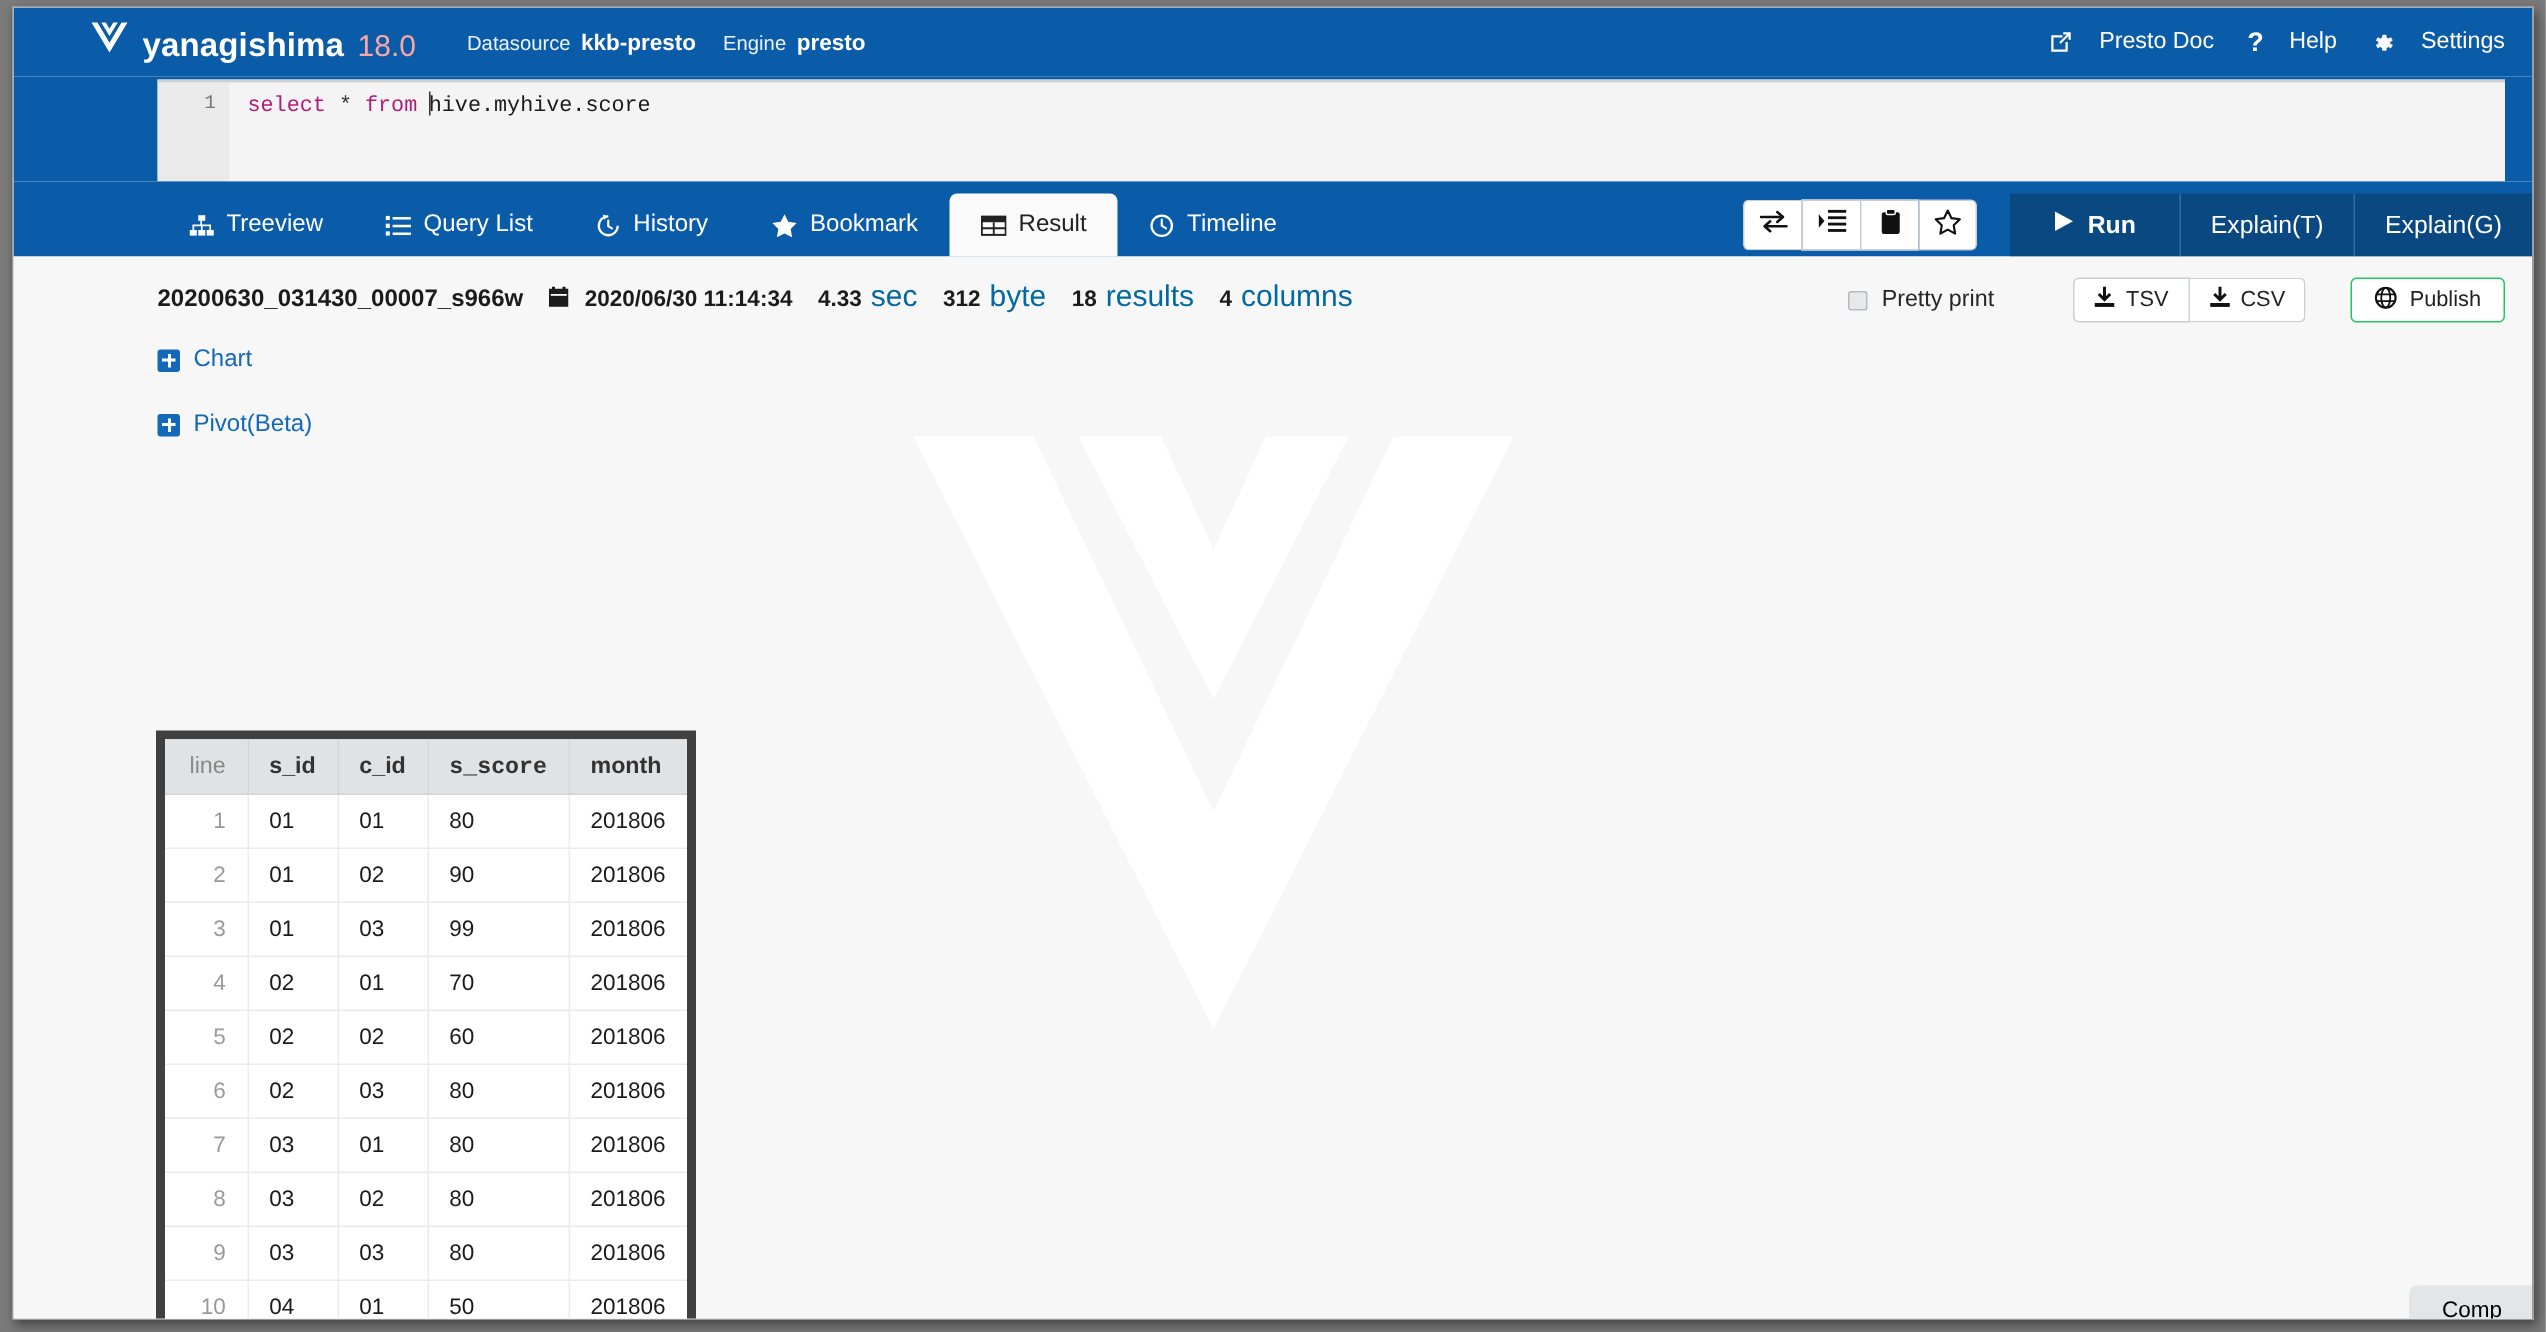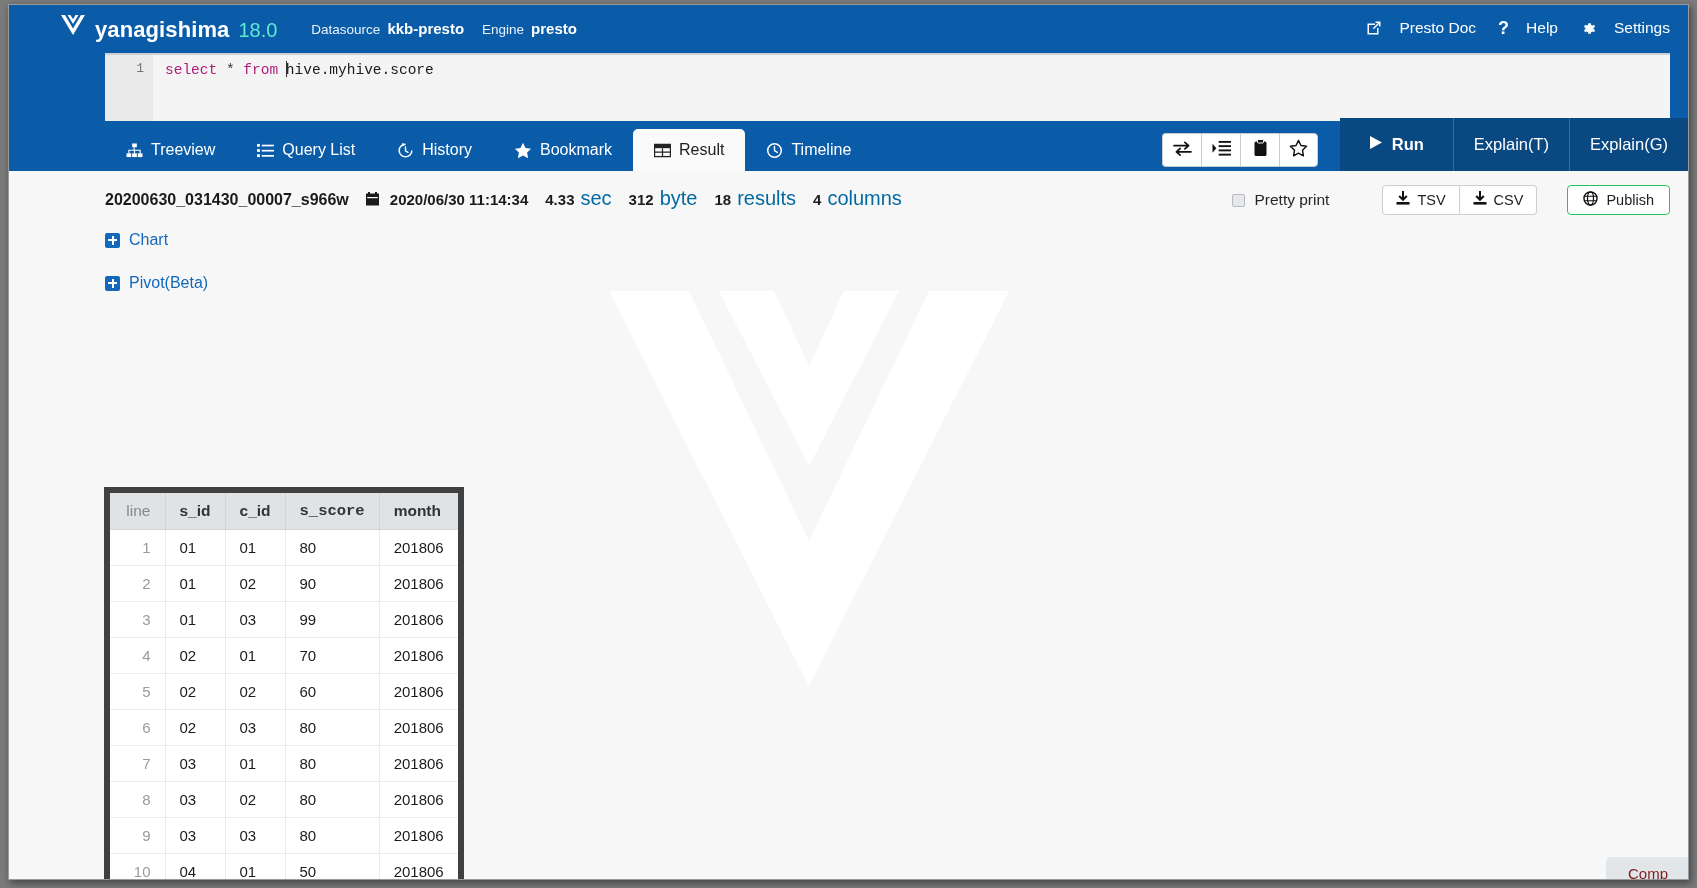--- a/index.html
+++ b/index.html
@@ -25,21 +25,21 @@
     background: #0b5ca8;
     display: flex; align-items: center;
     padding: 0 18px 0 51px;
     position: relative;
   }
   .brand { display: flex; align-items: baseline; gap: 9px; }
   .logo-v { display: block; }
   .brand-name {
     color: #fff; font-size: 22px; font-weight: bold; letter-spacing: .1px;
   }
-  .brand-ver { color: #5eead4; font-size: 20px; font-weight: 400; }
+  .brand-ver { color: #fca5a5; font-size: 20px; font-weight: 400; }
   .meta-group { display: flex; align-items: baseline; gap: 7px; margin-left: 34px; }
   .meta-label { color: #eaf2fb; font-size: 13.5px; }
   .meta-value { color: #fff; font-size: 15px; font-weight: bold; }
   .topbar-right {
     margin-left: auto; display: flex; align-items: center; gap: 22px;
   }
   .tb-link {
     display: flex; align-items: center; gap: 17px;
     color: #fff; font-size: 15.5px; cursor: pointer;
   }
@@ -106,21 +106,21 @@
     background: #fff; border: 1px solid #c9ccd1;
     border-right: none;
     display: flex; align-items: center; justify-content: center;
     cursor: pointer;
   }
   .tool-btn:first-child { border-radius: 4px 0 0 4px; }
   .tool-btn:last-child { border-right: 1px solid #c9ccd1; border-radius: 0 4px 4px 0; }
 
   .run-group {
     position: absolute; right: 0; bottom: 0;
-    display: flex; height: 53px; margin-left: 16px;
+    display: flex; height: 42px; margin-left: 16px;
   }
   .run-btn {
     background: #0a4882; color: #fff; font-size: 16.5px; font-weight: bold;
     display: flex; align-items: center; gap: 9px;
     padding: 0 29px; cursor: pointer;
     border-right: 1px solid #2b6fae;
   }
   .exp-btn {
     background: #0a4882; color: #fff; font-size: 16.5px; font-weight: normal;
     display: flex; align-items: center;
@@ -235,21 +235,21 @@
   .col-w-cid { width: 47px; }
   .col-w-score { width: 74px; font-family: Liberation Mono, monospace; }
   .col-w-month { width: 74px; }
 
   
   .corner-chip {
     position: absolute; right: 0; bottom: 0;
     background: #e2e6e8;
     border-radius: 5px 0 0 0;
     padding: 8px 20px 4px 22px;
-    color: #7f1d1d; font-size: 15px;
+    color: #000000; font-size: 15px;
     z-index: 4; cursor: pointer;
     overflow: hidden; height: 24px;
   }
 </style>
 </head>
 <body>
 
 <div id="viewport">
 
   <div class="topbar">

